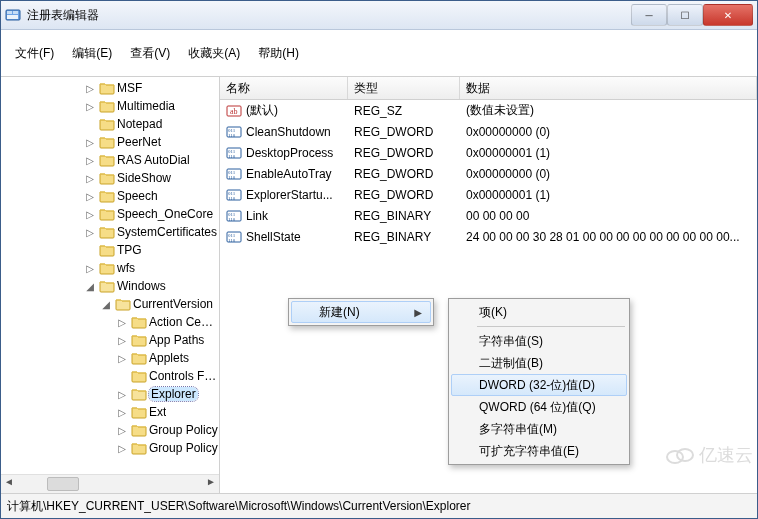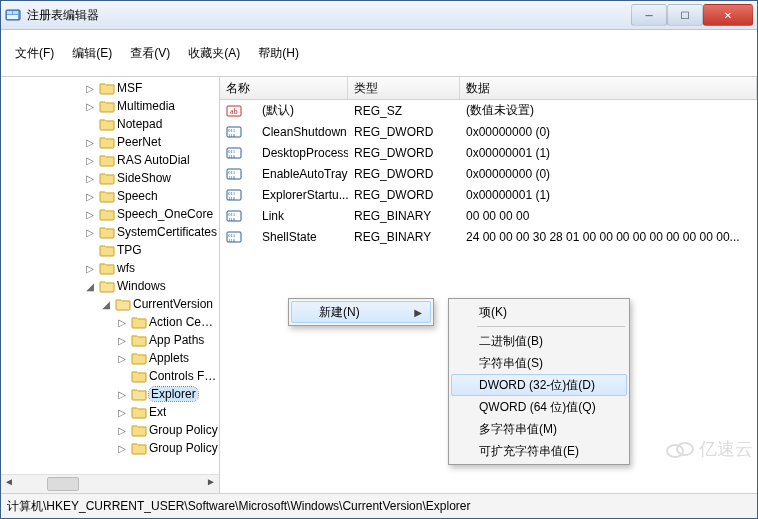--- a/index.html
+++ b/index.html
@@ -172,21 +172,21 @@
   .list-header .col { border-right: 1px solid #d8d8d8; }
   .col-name { width: 128px; }
   .col-type { width: 112px; }
   .col-data { flex: 1; }
   .list-body { flex:1; overflow:hidden; }
   .list-row {
     display: flex;
     height: 21px;
     align-items: center;
   }
-  .list-row .col-name { display:flex; align-items:center; gap:20px; }
+  .list-row .col-name { display:flex; align-items:center; gap:4px; }
   .val-icon {
     width: 16px; height: 16px;
     display: inline-flex; align-items:center; justify-content:center;
     flex: 0 0 16px;
   }
   .val-icon svg { display:block; }
   
   .statusbar {
     height: 20px;
     border-top: 1px solid #d0d0d0;
@@ -222,21 +222,21 @@
   }
   .context-item .sub-arrow {
     position: absolute;
     right: 8px;
     font-size: 10px;
     color: #444;
   }
   .watermark {
     position: absolute;
     right: 4px;
-    bottom: 32px;
+    bottom: 26px;
     color: #dcdcdc;
     font-size: 18px;
     display: flex;
     align-items: center;
     gap: 4px;
     pointer-events: none;
   }
 </style>
 </head>
 <body>
@@ -648,24 +648,24 @@
           <span class="sub-arrow">▶</span>
         </div>
       </div>
 
       <div class="context-menu" style="left:228px; top:221px; width:182px;">
         <div class="context-item">
             <span>项(K)</span>
           </div>
         <div style="height:1px;background:#c8c8c8;margin:3px 2px 3px 26px;"></div>
         <div class="context-item">
+            <span>字符串值(S)</span>
+          </div>
+        <div class="context-item">
             <span>二进制值(B)</span>
-          </div>
-        <div class="context-item">
-            <span>字符串值(S)</span>
           </div>
         <div class="context-item highlight">
             <span>DWORD (32-位)值(D)</span>
           </div>
         <div class="context-item">
             <span>QWORD (64 位)值(Q)</span>
           </div>
         <div class="context-item">
             <span>多字符串值(M)</span>
           </div>

